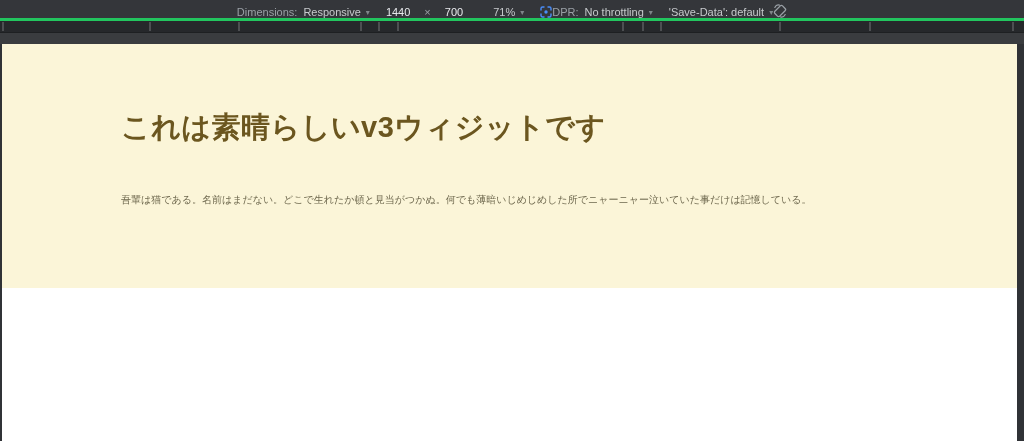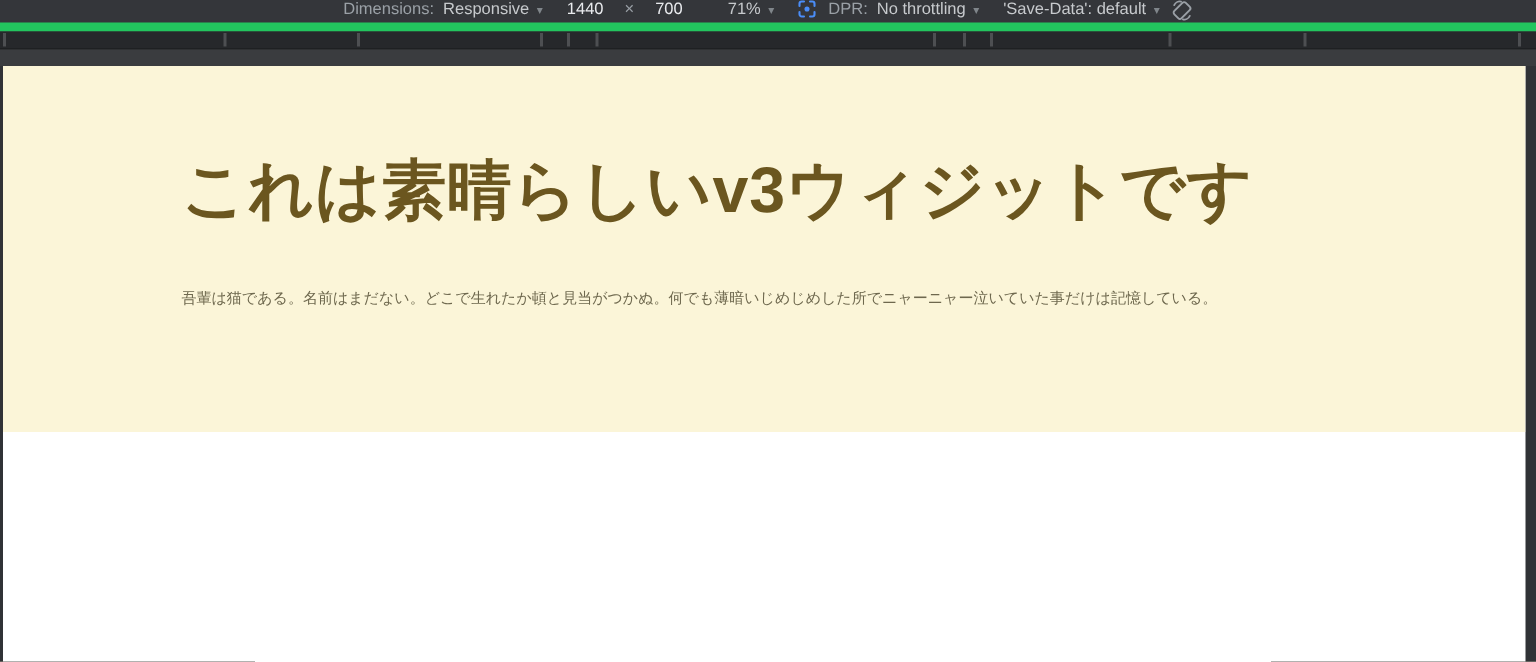--- a/index.html
+++ b/index.html
@@ -7,32 +7,32 @@
     width: 1024px; height: 441px; overflow: hidden;
     background: #303236;
     font-family: "Liberation Sans", "DejaVu Sans", sans-serif;
   }
   .screen { position: relative; width: 1024px; height: 441px; background: #303236; }
 
   
   .toolbar {
     position: absolute; top: 0; left: 0; width: 100%; height: 21px;
     box-sizing: border-box;
-    background: #34363a; border-bottom: 6px solid #22c55e;
-    display: flex; align-items: flex-start; justify-content: center;
+    background: #34363a; border-bottom: 3px solid #22c55e;
+    display: flex; align-items: flex-end; justify-content: center;
     font-size: 11px; color: #9aa0a6; white-space: nowrap;
   }
   .tb-label { color: #9aa0a6; margin-right: 6px; }
   .tb-select { display: flex; align-items: center; color: #c7cacd; cursor: default; }
   .tb-select .caret { color: #80868b; font-size: 8px; margin-left: 5px; }
   .tb-num { color: #e8eaed; margin: 0 4px; }
   .tb-times { color: #9aa0a6; margin: 0 10px; }
   .sp-lg { margin-left: 26px; }
   .sp-md { margin-left: 16px; }
-  .sp-sm { margin-left: 8px; }
+  .sp-sm { }
   .tb-icon { display: inline-flex; align-items: center; }
 
   
   .tabstrip {
     position: absolute; top: 21px; left: 0; width: 100%; height: 12px;
     background: #26282b; box-sizing: border-box; border-bottom: 1px solid #1e2022;
   }
   .tabdiv { position: absolute; top: 1px; bottom: 1px; width: 2px; background: #4d4f52; }
 
   
@@ -44,21 +44,21 @@
   
   .viewport {
     position: absolute; top: 44px; left: 2px; width: 1015px; height: 397px;
     background: #ffffff; overflow: hidden;
   }
   .hero {
     height: 244px; background: #fbf5d8;
     box-sizing: border-box; padding: 58px 40px 0 119px;
   }
   .hero h1 {
-    margin: 0; font-size: 43px; line-height: 50px; font-weight: 800;
+    margin: 0; font-size: 29px; line-height: 50px; font-weight: 800;
     color: #6b561f; letter-spacing: 0.5px;
   }
   .hero p {
     margin: 36px 0 0 0; font-size: 10px; line-height: 24px;
     color: #6e684e; max-width: 782px;
   }
 </style>
 </head>
 <body>
 

